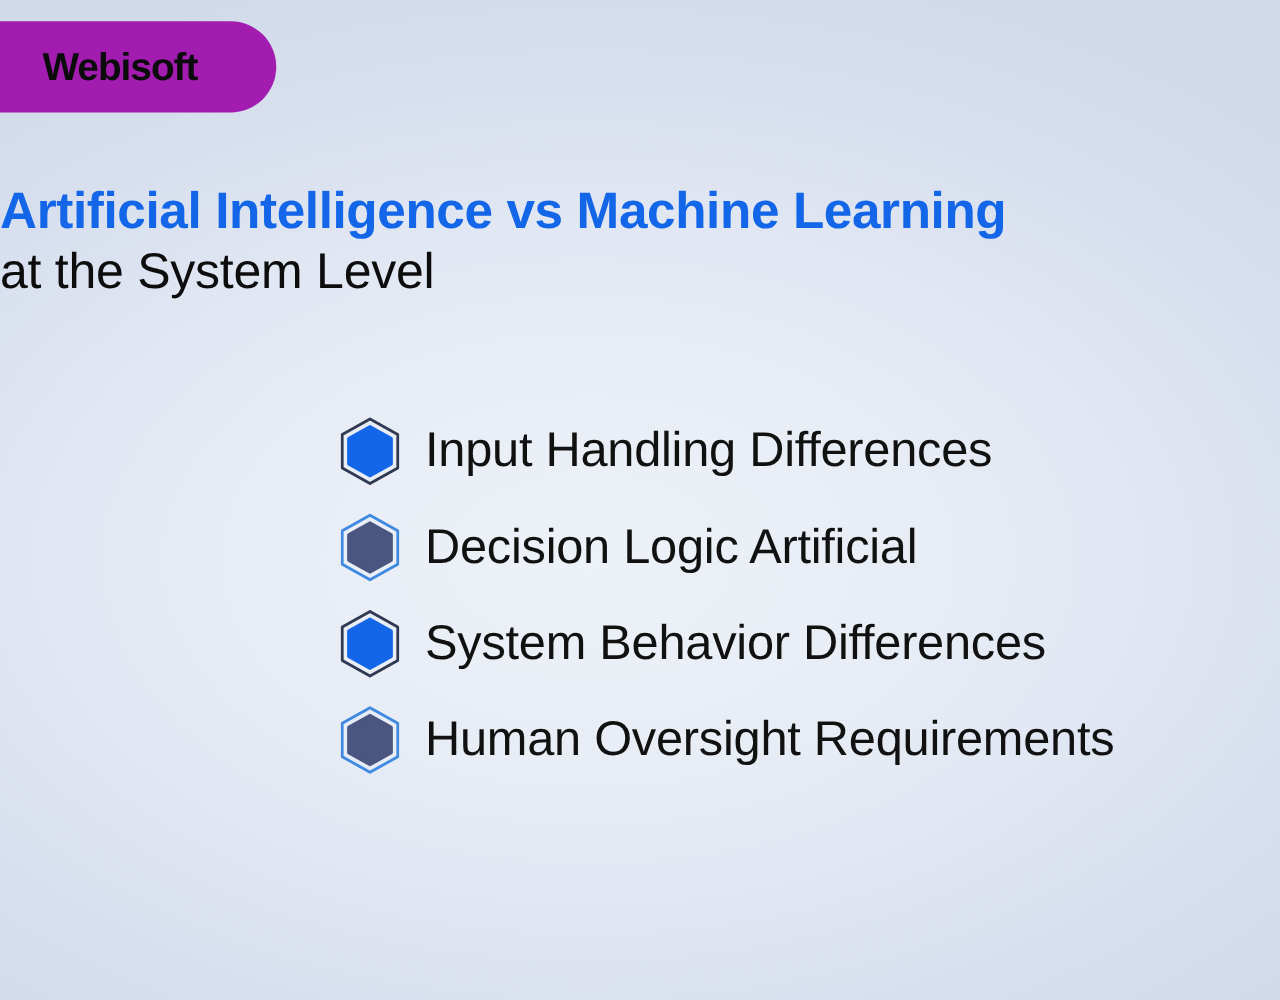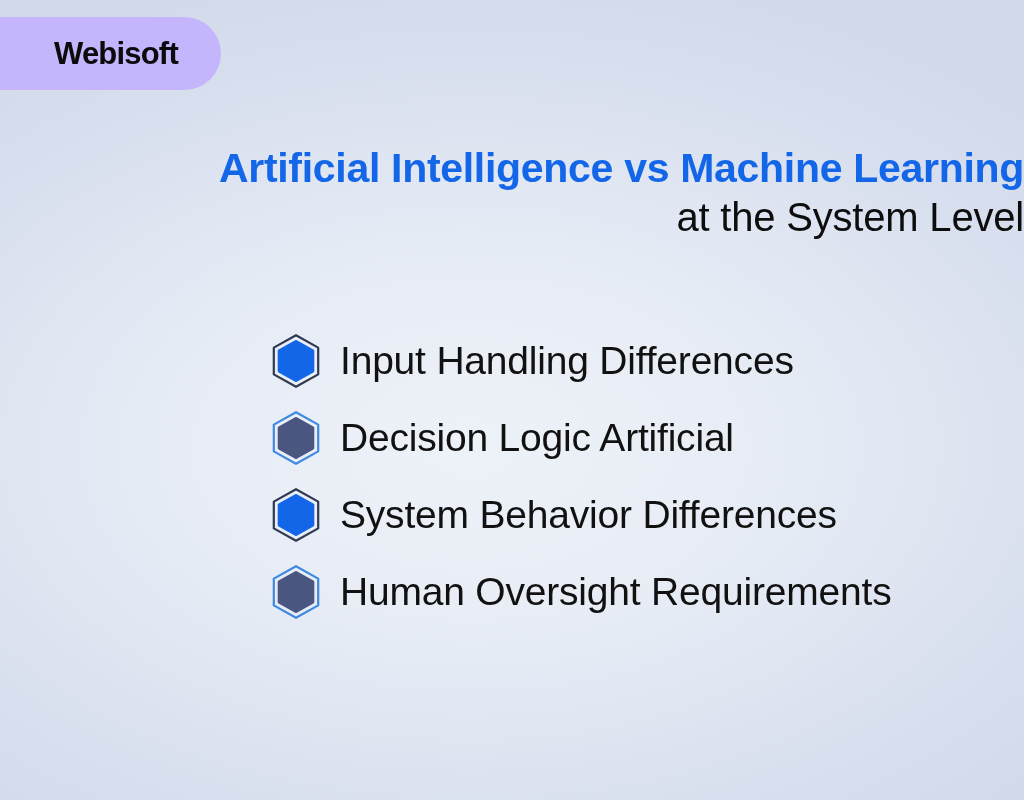--- a/index.html
+++ b/index.html
@@ -32,63 +32,61 @@
     height: 800px;
   }
 
   
   .logo-pill {
     position: absolute;
     left: 0;
     top: 17px;
     width: 221px;
     height: 73px;
-    background: #c4b5fd;
+    background: #a21caf;
     border-top-right-radius: 40px;
     border-bottom-right-radius: 40px;
     display: flex;
     align-items: center;
-    padding-left: 20px;
   }
 
   .logo-text {
     margin-left: 34px;
     font-size: 31px;
     font-weight: bold;
     color: #0b0b0b;
     letter-spacing: -0.8px;
     line-height: 1;
   }
 
   
   .heading {
     position: absolute;
     left: 0;
     top: 145px;
     width: 1024px;
-    text-align: right;
+    text-align: left;
     line-height: 1.14;
   }
 
   .heading-line1 {
     display: block;
     font-size: 41px;
     font-weight: bold;
     color: #1366e8;
     letter-spacing: -0.3px;
   }
 
   .heading-line2 {
     display: block;
     font-size: 40px;
     font-weight: normal;
     color: #0d0d0d;
     letter-spacing: -0.2px;
     margin-top: 3px;
-    padding-left: 24px;
   }
 
   
   .bullet-list {
     position: absolute;
     left: 268px;
     top: 322px;
     width: 700px;
     list-style: none;
   }

